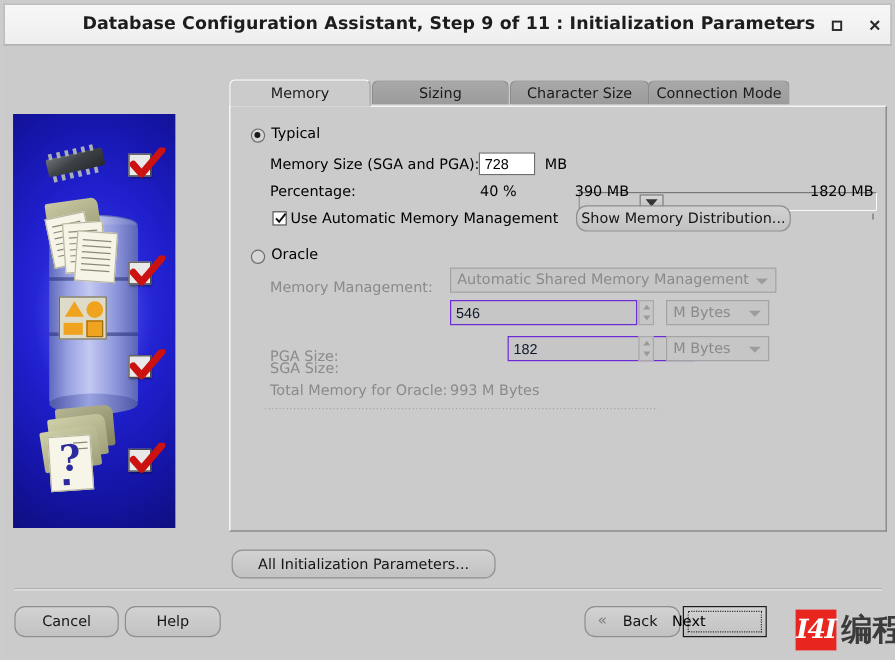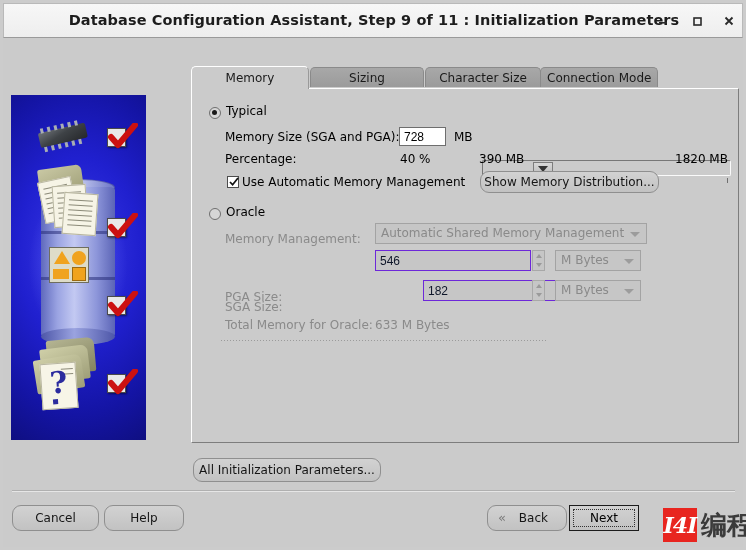--- a/index.html
+++ b/index.html
@@ -640,37 +640,37 @@
         <div class="sa down"></div>
     </div>
     <div class="combo" style="left:552px; top:242px; width:86px;">
       <span>M Bytes</span>
       <span class="arrow"></span>
     </div>
 
     <div id="dotsep"></div>
 
     <div class="lbl dis" style="left:222px; top:280px;">Total Memory for Oracle:</div>
-    <div class="lbl dis" style="left:372px; top:280px;">633 M Bytes</div>
-
-    <div class="pbtn" style="left:190px; top:420px; width:188px; height:24px; line-height:22px;">All Initialization Parameters...</div>
+    <div class="lbl dis" style="left:372px; top:280px;">993 M Bytes</div>
+
+    <div class="pbtn" style="left:190px; top:420px; width:220px; height:24px; line-height:22px;">All Initialization Parameters...</div>
 
     <div id="bottom-sep"></div>
 
     <div class="pbtn" style="left:9px; top:467px; width:87px; height:26px; line-height:24px;">Cancel</div>
     <div class="pbtn" style="left:101px; top:467px; width:80px; height:26px; line-height:24px;">Help</div>
 
     <div class="pbtn" style="left:484px; top:467px; width:80px; height:26px; line-height:24px; text-align:right; padding-right:18px;">
       <span style="position:absolute; left:10px; top:0; color:#7a7a7a; font-size:13px;">«</span>
       <span>Back</span>
     </div>
 
     <div id="focus-ring"></div>
     <div id="focus-ring-inner"></div>
-    <div style="position:absolute; left:570px; top:471px; width:62px; height:18px; line-height:18px; text-align:center; font-size:12px;">Next</div>
+    <div style="position:absolute; left:540px; top:471px; width:62px; height:18px; line-height:18px; text-align:center; font-size:12px;">Next</div>
 
   </div>
 
   <div id="watermark">
     <div id="wm-logo">I4I</div>
     <div id="wm-text">编程网</div>
   </div>
 
 </div>
 

